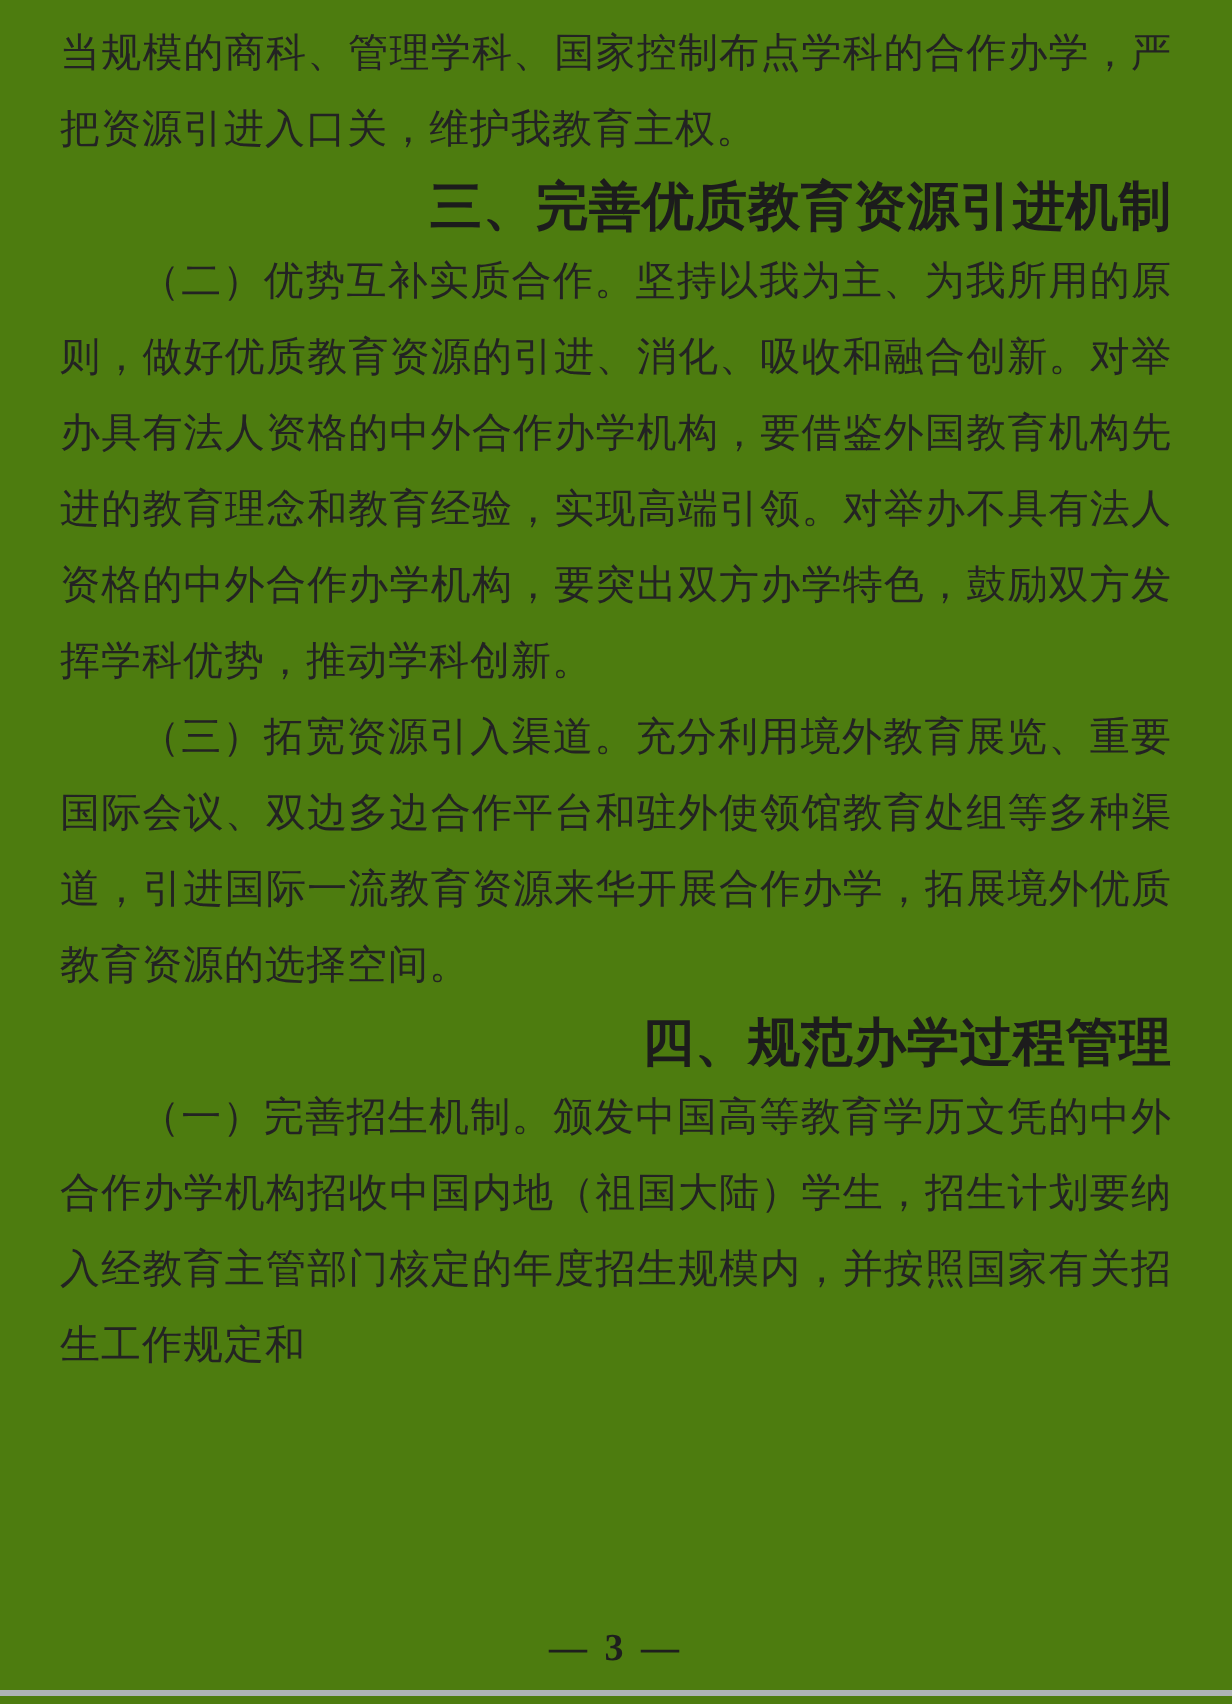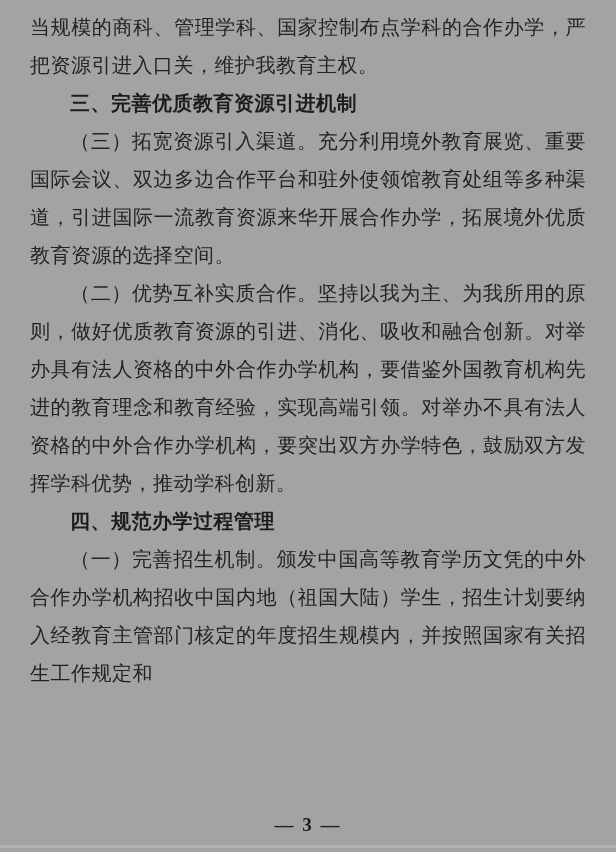--- a/index.html
+++ b/index.html
@@ -4,21 +4,21 @@
 <style>
   html, body {
     margin: 0;
     padding: 0;
     background: #ffffff;
   }
   .page {
     position: relative;
     width: 616px;
     height: 852px;
-    background: #a3a3a3;
+    background: #4d7c0f;
     overflow: hidden;
     font-family: "Liberation Serif", "DejaVu Serif", serif;
     color: #232323;
   }
   .content {
     position: absolute;
     top: 8px;
     left: 30px;
     right: 30px;
   }
@@ -31,25 +31,26 @@
     text-indent: 2em;
     letter-spacing: 0.5px;
   }
   p.para.no-indent {
     text-indent: 0;
   }
   p.heading {
     margin: 0;
     font-family: "Liberation Sans", "DejaVu Sans", sans-serif;
     font-weight: 700;
-    font-size: 20px;
+    font-size: 26px;
     line-height: 38px;
     text-indent: 2em;
     letter-spacing: 0.5px;
     color: #1c1c1c;
+    text-align: right;
   }
   .page-number {
     position: absolute;
     left: 0;
     right: 0;
     bottom: 16px;
     text-align: center;
     font-size: 19px;
     font-weight: 700;
     letter-spacing: 2px;
@@ -64,22 +65,22 @@
     background: #aeb3b6;
   }
 </style>
 </head>
 <body>
 
 <div class="page">
   <div class="content">
     <p class="para no-indent">当规模的商科、管理学科、国家控制布点学科的合作办学，严把资源引进入口关，维护我教育主权。</p>
     <p class="heading">三、完善优质教育资源引进机制</p>
+    <p class="para">（二）优势互补实质合作。坚持以我为主、为我所用的原则，做好优质教育资源的引进、消化、吸收和融合创新。对举办具有法人资格的中外合作办学机构，要借鉴外国教育机构先进的教育理念和教育经验，实现高端引领。对举办不具有法人资格的中外合作办学机构，要突出双方办学特色，鼓励双方发挥学科优势，推动学科创新。</p>
     <p class="para">（三）拓宽资源引入渠道。充分利用境外教育展览、重要国际会议、双边多边合作平台和驻外使领馆教育处组等多种渠道，引进国际一流教育资源来华开展合作办学，拓展境外优质教育资源的选择空间。</p>
-    <p class="para">（二）优势互补实质合作。坚持以我为主、为我所用的原则，做好优质教育资源的引进、消化、吸收和融合创新。对举办具有法人资格的中外合作办学机构，要借鉴外国教育机构先进的教育理念和教育经验，实现高端引领。对举办不具有法人资格的中外合作办学机构，要突出双方办学特色，鼓励双方发挥学科优势，推动学科创新。</p>
     <p class="heading">四、规范办学过程管理</p>
     <p class="para">（一）完善招生机制。颁发中国高等教育学历文凭的中外合作办学机构招收中国内地（祖国大陆）学生，招生计划要纳入经教育主管部门核定的年度招生规模内，并按照国家有关招生工作规定和</p>
   </div>
 
   <div class="page-number">— 3 —</div>
 
   <div class="scan-edge"></div>
 </div>
 
 </body></html>

